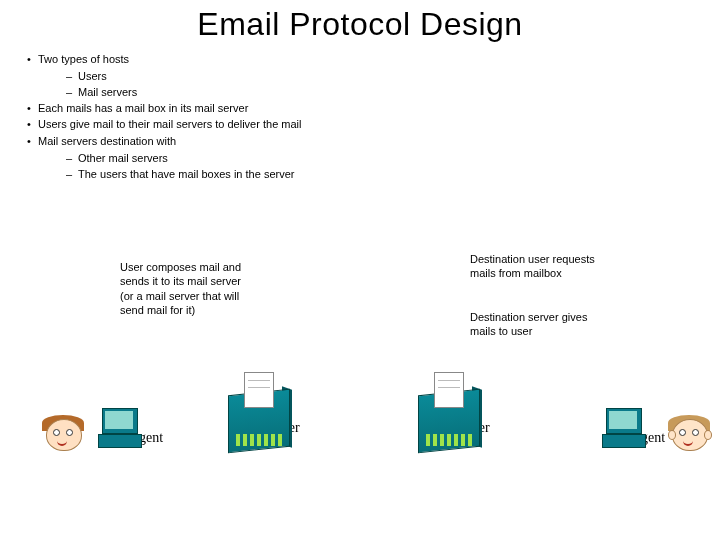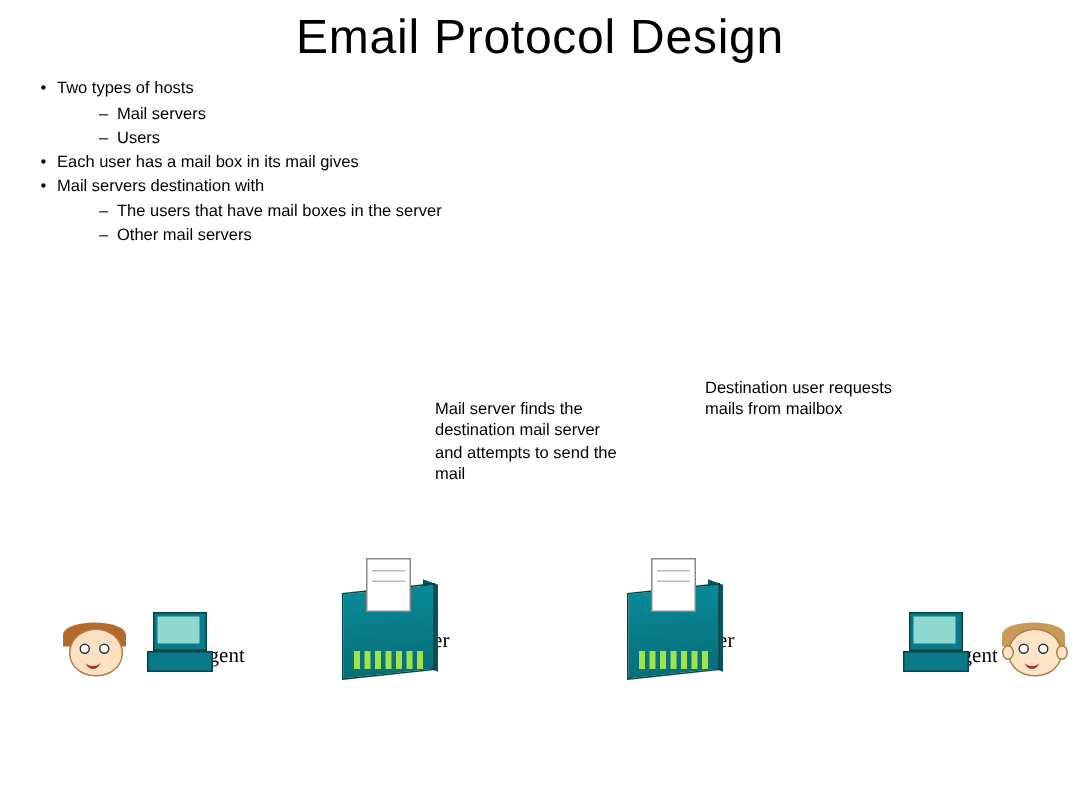--- a/index.html
+++ b/index.html
@@ -55,30 +55,32 @@
 .ms2{top:372px;left:412px}
 </style>
 </head>
 <body>
 
 <div class="slide">
   <div class="title">Email Protocol Design</div>
 
   <div class="bullets">
     <div class="b1"><span class="dot">•</span><span class="txt">Two types of hosts</span></div>
+    <div class="b2"><span class="dash">–</span><span class="txt">Users</span></div>
     <div class="b2"><span class="dash">–</span><span class="txt">Mail servers</span></div>
-    <div class="b2"><span class="dash">–</span><span class="txt">Users</span></div>
-    <div class="b1"><span class="dot">•</span><span class="txt">Each user has a mail box in its mail gives</span></div>
+    <div class="b1"><span class="dot">•</span><span class="txt">Each mails has a mail box in its mail server</span></div>
+    <div class="b1"><span class="dot">•</span><span class="txt">Users give mail to their mail servers to deliver the mail</span></div>
     <div class="b1"><span class="dot">•</span><span class="txt">Mail servers destination with</span></div>
+    <div class="b2"><span class="dash">–</span><span class="txt">Other mail servers</span></div>
     <div class="b2"><span class="dash">–</span><span class="txt">The users that have mail boxes in the server</span></div>
-    <div class="b2"><span class="dash">–</span><span class="txt">Other mail servers</span></div>
   </div>
 
-  <div class="desc desc2">Mail server finds the destination mail server and attempts to send the mail</div>
+  <div class="desc desc1">User composes mail and sends it to its mail server (or a mail server that will send mail for it)</div>
   <div class="desc desc3">Destination user requests mails from mailbox</div>
+  <div class="desc desc4">Destination server gives mails to user</div>
 
   <div class="label lbl-ua1">user agent</div>
   <div class="label lbl-ms1">mail server</div>
   <div class="label lbl-ms2">mail server</div>
   <div class="label lbl-ua2">user agent</div>
 
   <div class="face face1">
     <div class="hair"></div>
       <div class="head"></div>
       <div class="eye l"></div>

